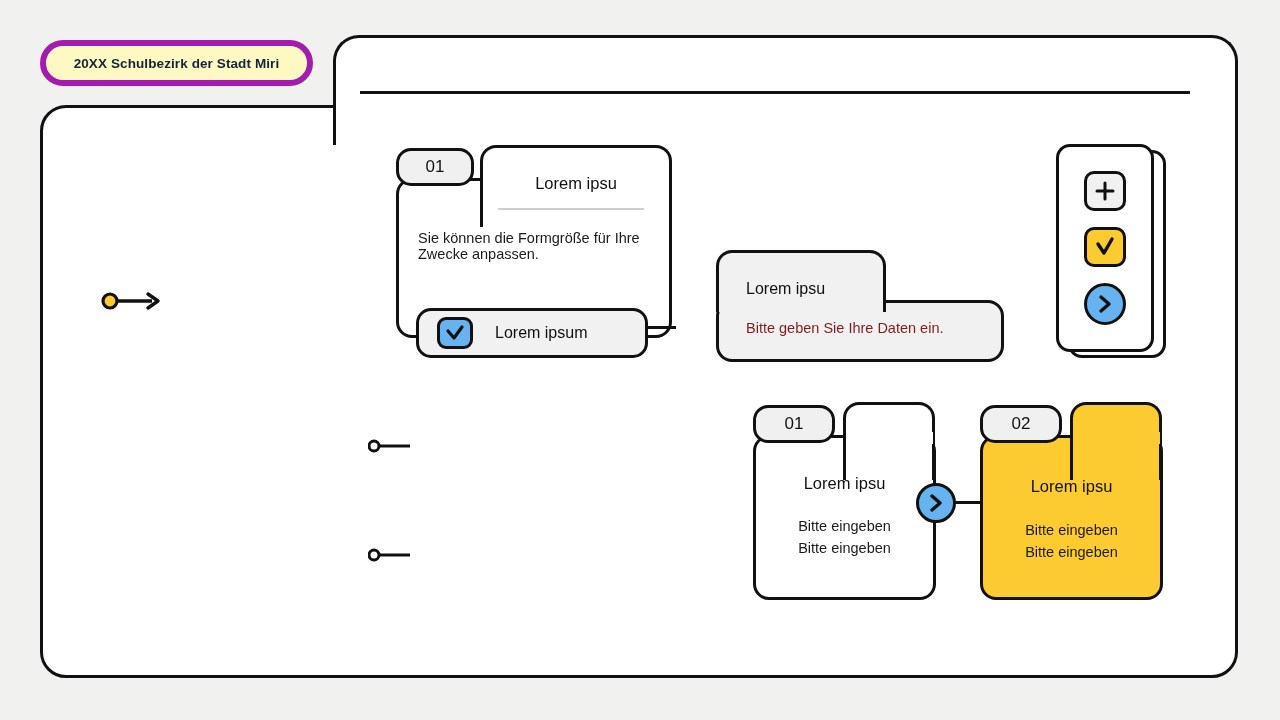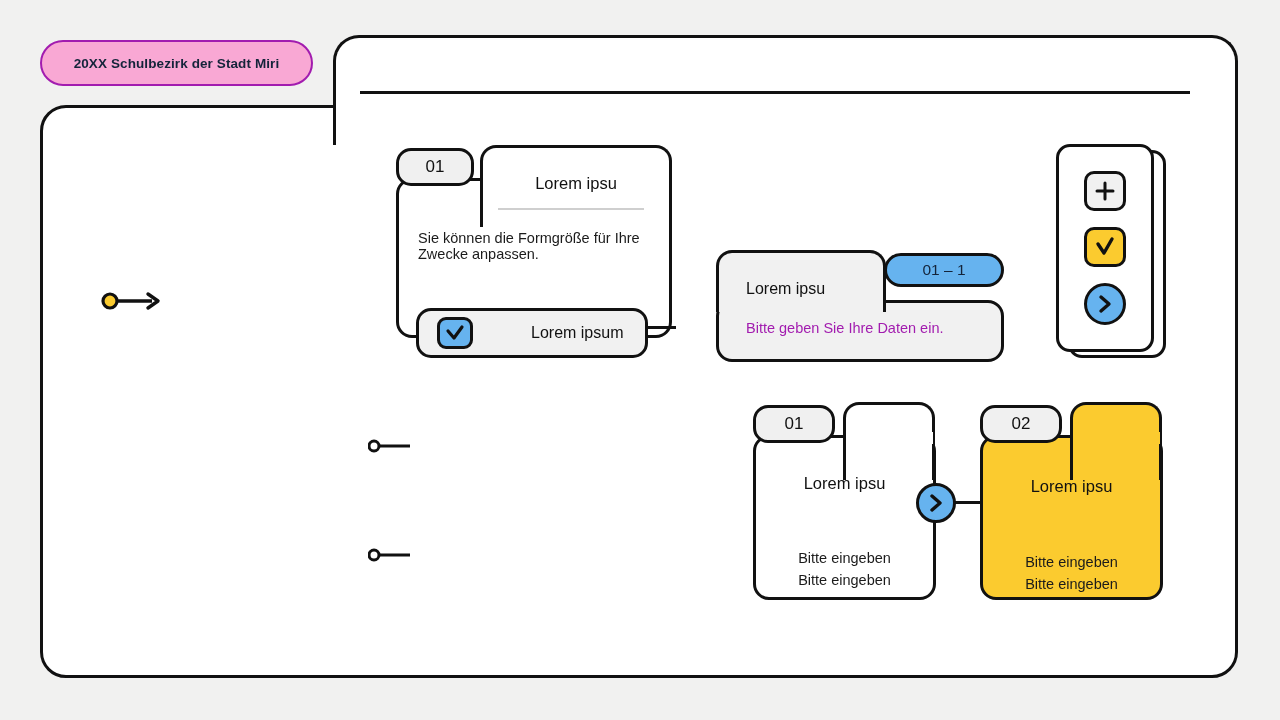--- a/index.html
+++ b/index.html
@@ -47,22 +47,22 @@
   .header-rule {
     position: absolute;
     left: 360px; top: 91px; width: 830px; height: 3px;
     background: #111;
     z-index: 6;
   }
 
   .year-pill {
     position: absolute;
     left: 40px; top: 40px; width: 273px; height: 46px;
-    background: #f9a8d4;
-    border: 2px solid #a21caf;
+    background: #fef9c3;
+    border: 6px solid #a21caf;
     border-radius: 24px;
     display: flex; align-items: center; justify-content: center;
     z-index: 5;
   }
   .year-pill span { font-size: 13.5px; color: #14243a; font-weight: 600; letter-spacing: .1px; }
 
   
   .eyebrow {
     position: absolute; left: 96px; top: 175px;
     font-size: 15.5px; color: #232323;
@@ -117,21 +117,21 @@
   }
   .c01-text {
     position: absolute; left: 418px; top: 230px; width: 244px;
     font-size: 14.5px; line-height: 16px; color: #1b1b1b; z-index: 8;
   }
   .c01-bar {
     position: absolute; left: 416px; top: 308px; width: 232px; height: 50px;
     background: #f1f1f1; border: 3px solid #111; border-radius: 15px;
     display: flex; align-items: center; gap: 22px; padding-left: 18px; z-index: 9;
   }
-  .c01-bar-label { font-size: 16px; color: #111; margin-left: 36px; }
+  .c01-bar-label { font-size: 16px; color: #111; }
   .c01-tail {
     position: absolute; left: 644px; top: 326px; width: 32px; height: 3px;
     background: #111; z-index: 8;
   }
 
   .chk {
     width: 36px; height: 32px;
     background: #66b3ef; border: 3px solid #111; border-radius: 9px;
     display: flex; align-items: center; justify-content: center;
   }
@@ -161,21 +161,21 @@
     background: #f1f1f1; border: 3px solid #111; border-radius: 16px; z-index: 2;
   }
   .bub-seam {
     position: absolute; left: 722px; top: 296px; width: 158px; height: 12px;
     background: #f1f1f1; z-index: 4;
   }
   .bub-title {
     position: absolute; left: 746px; top: 280px; font-size: 16px; color: #111; z-index: 6;
   }
   .bub-sub {
-    position: absolute; left: 746px; top: 320px; font-size: 14.5px; color: #a21caf; z-index: 6;
+    position: absolute; left: 746px; top: 320px; font-size: 14.5px; color: #7f1d1d; z-index: 6;
   }
   .bub-badge {
     position: absolute; left: 884px; top: 253px; width: 120px; height: 34px;
     background: #66b3ef; border: 3px solid #111; border-radius: 17px;
     display: flex; align-items: center; justify-content: center;
     font-size: 15.5px; color: #14243a; z-index: 7;
   }
 
   
   .stack-back {
@@ -239,21 +239,21 @@
     position: absolute; width: 183px; height: 165px;
     border: 3px solid #111; border-radius: 16px; z-index: 3;
   }
   .pair-seam { position: absolute; width: 84px; height: 12px; z-index: 5; }
   .pair-title {
     position: absolute; width: 183px; text-align: center;
     font-size: 16.5px; color: #111; z-index: 7;
   }
   .pair-lines {
     position: absolute; width: 183px; text-align: center;
-    font-size: 14.5px; line-height: 22px; color: #1b1b1b; z-index: 7; margin-top: 32px;
+    font-size: 14.5px; line-height: 22px; color: #1b1b1b; z-index: 7;
   }
   .arrow-circ {
     position: absolute; left: 916px; top: 483px; width: 40px; height: 40px;
     background: #66b3ef; border: 3px solid #111; border-radius: 50%;
     display: flex; align-items: center; justify-content: center; z-index: 8;
   }
   .connector { position: absolute; background: #111; z-index: 2; }
 </style>
 </head>
 <body>
@@ -328,21 +328,20 @@
       </svg>
     </span>
     <span class="row-card-label">Lorem ipsu</span>
   </div>
 
   <div class="bub-top"></div>
   <div class="bub-bot"></div>
   <div class="bub-seam"></div>
   <div class="bub-title">Lorem ipsu</div>
   <div class="bub-sub">Bitte geben Sie Ihre Daten ein.</div>
-  <div class="bub-badge">01 – 1</div>
 
   <div class="stack-back"></div>
   <div class="stack-front">
     <span class="sq-btn sq-plus">
       <svg width="22" height="22" viewBox="0 0 22 22">
         <line x1="11" y1="3" x2="11" y2="19" stroke="#111" stroke-width="3" stroke-linecap="round"></line>
         <line x1="3" y1="11" x2="19" y2="11" stroke="#111" stroke-width="3" stroke-linecap="round"></line>
       </svg>
     </span>
     <span class="sq-btn sq-check">

